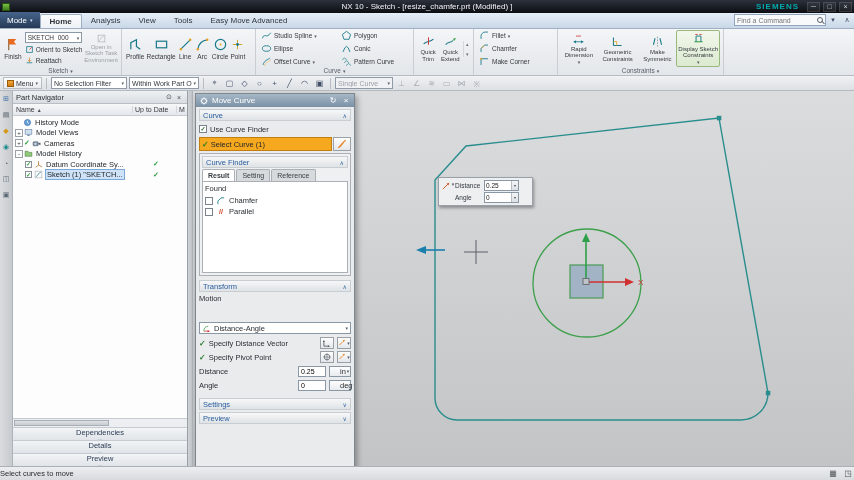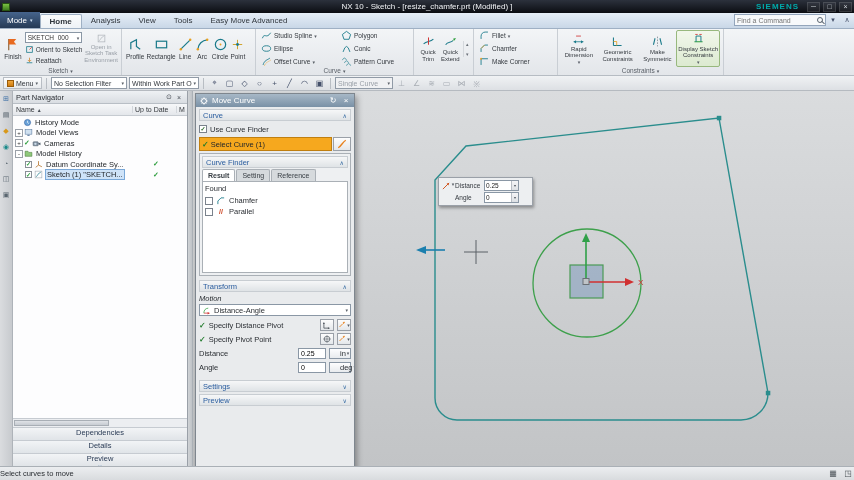--- a/index.html
+++ b/index.html
@@ -158,21 +158,21 @@
     display:flex; align-items:center; justify-content:center; flex:none; }
   .finder { border:1px solid #aab0b6; background:#eef0f2; padding:2px; flex:none; margin-bottom:4px; }
   .ftabs { display:flex; height:12px; margin-top:1px; }
   .ftab { padding:0 5px; font-size:7px; display:flex; align-items:center; background:#d6dadd;
     border:1px solid #aab0b6; border-bottom:none; margin-right:1px; border-radius:2px 2px 0 0; color:#3a4046; }
   .ftab.active { background:#fff; font-weight:bold; }
   .flist { background:#fff; border:1px solid #aab0b6; height:92px; padding:2px; font-size:7.5px; }
   .flist .found { margin-bottom:2px; }
   .fitem { display:flex; align-items:center; gap:3px; height:11px; }
   .par { color:#cc4422; font-weight:bold; font-size:7px; width:10px; text-align:center; }
-  .mlabel { height:9px; flex:none; margin-bottom:1px;font-style:italic; }
+  .mlabel { height:9px; flex:none; margin-bottom:19px; }
   .combo-lg { height:12px; flex:none; background:#fff; border:1px solid #8a97a5; display:flex; align-items:center;
     gap:2px; padding:0 2px; margin-bottom:3px; }
   .combo-lg .flex1 { flex:1; }
   .spec-btn { width:14px; height:12px; border:1px solid #9aa0a8; background:linear-gradient(#fdfdfd,#e4e7ea);
     display:flex; align-items:center; justify-content:center; gap:1px; flex:none; }
   .fld { display:flex; height:11px; border:1px solid #8a97a5; background:#fff; }
   .fld input { width:26px; border:none; outline:none; font-size:7px; padding:0 2px; font-family:"Liberation Sans",sans-serif; }
   .unit { width:22px; height:11px; border:1px solid #8a97a5; background:linear-gradient(#fdfdfe,#e8ebee);
     display:flex; align-items:center; padding:0 10px; gap:1px; }
   .unit .flex1 { flex:1; }
@@ -731,21 +731,21 @@
                 <path d="M3 13h9" stroke="#d03030" stroke-width="1.2"></path>
                 <path d="M12 13l-3-2v4z" fill="#d03030"></path>
                 <path d="M3 13A8 8 0 0 1 10 5" fill="none" stroke="#30a040" stroke-width="1.2"></path>
               </svg>
             <span class="flex1">Distance-Angle</span>
             <span class="carr">▾</span>
           </div>
 
           <div class="row">
             <span class="gcheck">✓</span>
-            <span class="flex1">Specify Distance Pivot</span>
+            <span class="flex1">Specify Distance Vector</span>
             <div class="spec-btn">
               <svg width="10" height="10" viewBox="0 0 16 16">
                   <path d="M3 13h9M3 13V4" stroke="#404850" stroke-width="1.2" fill="none"></path>
                   <path d="M12 13l-2.5-1.5v3zM3 4L1.5 6.5h3z" fill="#404850"></path>
                 </svg>
             </div>
             <div class="spec-btn">
               <svg width="8" height="8" viewBox="0 0 16 16">
                   <path d="M3 12l6-6" stroke="#e8821e" stroke-width="1.8"></path>
                   <path d="M10 5l3-3" stroke="#e8821e" stroke-width="2.4"></path>

